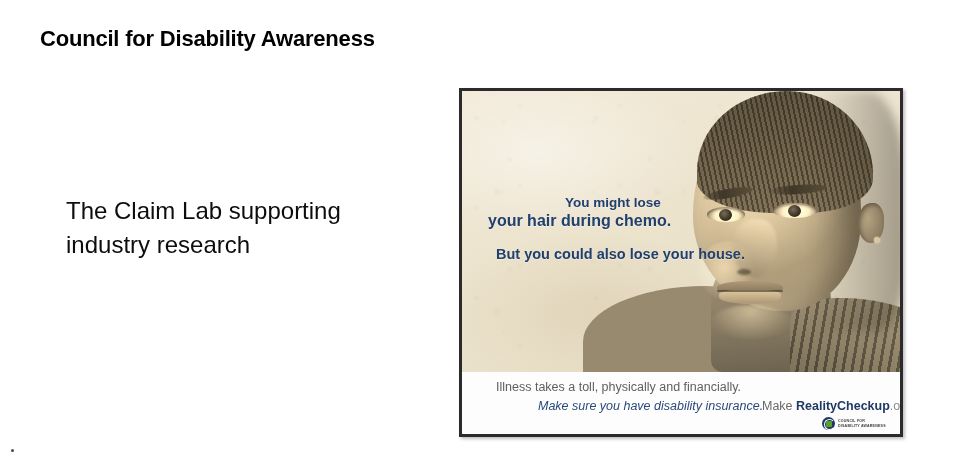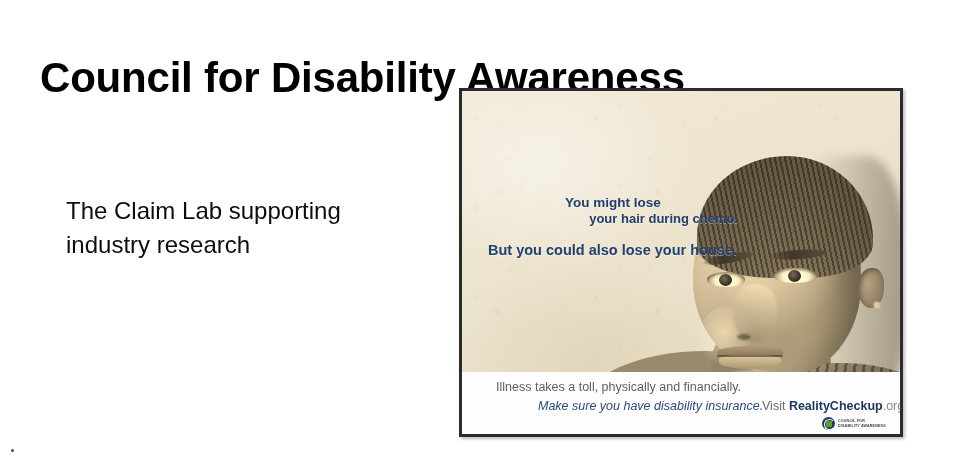--- a/index.html
+++ b/index.html
@@ -7,43 +7,43 @@
     width:962px;height:466px;
     background:#ffffff;
     font-family:"Liberation Sans", sans-serif;
     overflow:hidden;
     position:relative;
   }
   .slide{position:absolute;inset:0;background:#fff;}
 
   
   .slide-title{
-    position:absolute;left:40px;top:54px;
-    font-size:42px;font-weight:bold;
+    position:absolute;left:40px;top:26px;
+    font-size:22px;font-weight:bold;
     color:#000000;letter-spacing:-0.2px;
     white-space:nowrap;
   }
   .body-text{
     position:absolute;left:66px;top:166px;
     font-size:24px;font-weight:normal;line-height:1.42;
     color:#0d0d0d;width:340px;margin-top:28px;
   }
 
   
   .ad-frame{
     position:absolute;left:459px;top:88px;
     width:444px;height:349px;
     border:3px solid #2b2b2b;
     background:#ffffff;
     box-sizing:border-box;
     box-shadow:2px 2px 3px rgba(0,0,0,.25);
     overflow:hidden;
   }
   .ad-photo{
-    position:absolute;left:0;top:0;right:0;height:346px;
+    position:absolute;left:0;top:0;right:0;height:281px;
     background:
       radial-gradient(ellipse 60% 50% at 18% 22%, rgba(255,255,255,.45) 0%, rgba(255,255,255,0) 60%),
       radial-gradient(ellipse 55% 45% at 30% 78%, rgba(208,192,158,.35) 0%, rgba(208,192,158,0) 62%),
       linear-gradient(160deg,#f2ead8 0%,#ece3cd 45%,#e6dcc3 100%);
       overflow:hidden;
   }
   
   .grain{
     position:absolute;inset:0;opacity:.28;
     background-image:
@@ -170,22 +170,22 @@
     border-radius:0 40% 30% 0;filter:blur(5px);
   }
 
   
   .ad-headline{
     position:absolute;left:26px;top:103px;width:250px;
     color:#22406e;font-weight:bold;line-height:1.28;
     text-shadow:0 1px 0 rgba(255,255,255,.35);
   }
   .ad-headline .l1{font-size:13.5px;text-align:center;display:block;}
-  .ad-headline .l2{font-size:13px;text-align:right;display:block;}
-  .ad-headline .l3{font-size:14.5px;display:block;margin-top:13px;white-space:nowrap;}
+  .ad-headline .l2{font-size:16px;text-align:left;display:block;}
+  .ad-headline .l3{font-size:14.5px;display:block;margin-top:13px;white-space:nowrap;margin-left:8px;}
 
   
   .ad-caption{
     position:absolute;left:0;right:0;bottom:0;height:62px;
     background:#fdfdfd;
   }
   .cap-line1{
     position:absolute;left:34px;top:8px;
     font-size:12.5px;color:#5f5f5f;white-space:nowrap;
   }
@@ -267,21 +267,21 @@
       <div class="ad-headline">
         <span class="l1">You might lose</span>
         <span class="l2">your hair during chemo.</span>
         <span class="l3">But you could also lose your house.</span>
       </div>
     </div>
 
     <div class="ad-caption">
       <div class="cap-line1">Illness takes a toll, physically and financially.</div>
       <div class="cap-line2">Make sure you have disability insurance.</div>
-      <div class="cap-visit"><span>Visit </span><b>RealityCheckup</b><span class="tld">.org</span></div>
+      <div class="cap-visit"><span>Make </span><b>RealityCheckup</b><span class="tld">.org</span></div>
       <div class="cap-logo">
         <span class="logo-mark"></span>
         <span class="logo-text">
           <span>COUNCIL FOR</span><br>
           <span>DISABILITY AWARENESS</span>
         </span>
       </div>
     </div>
 
   </div>

